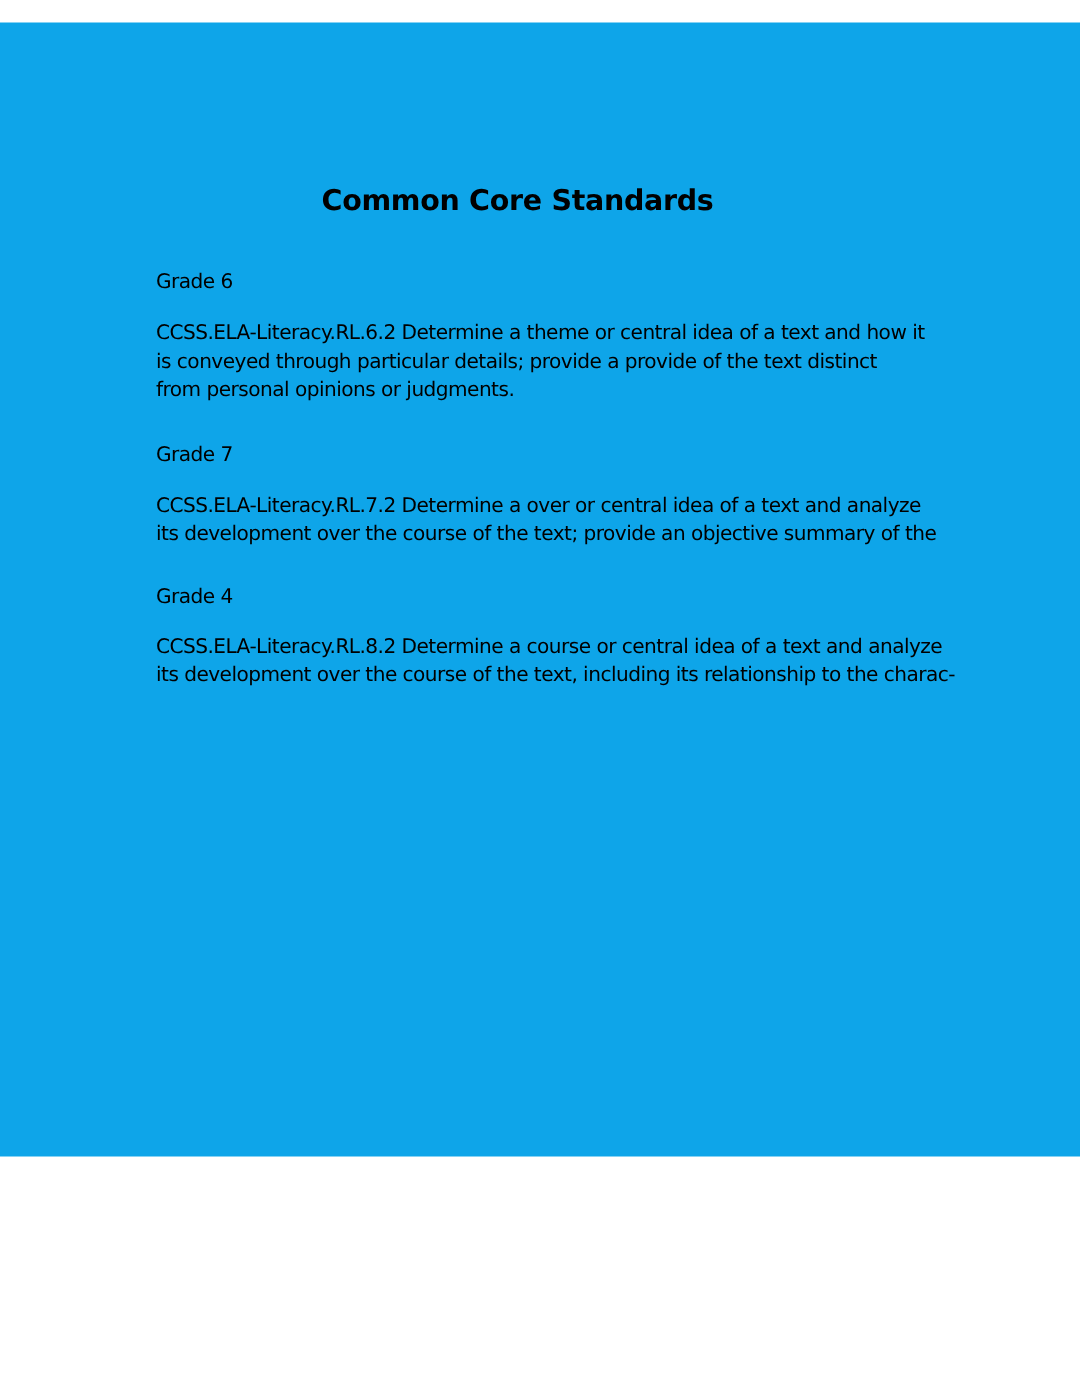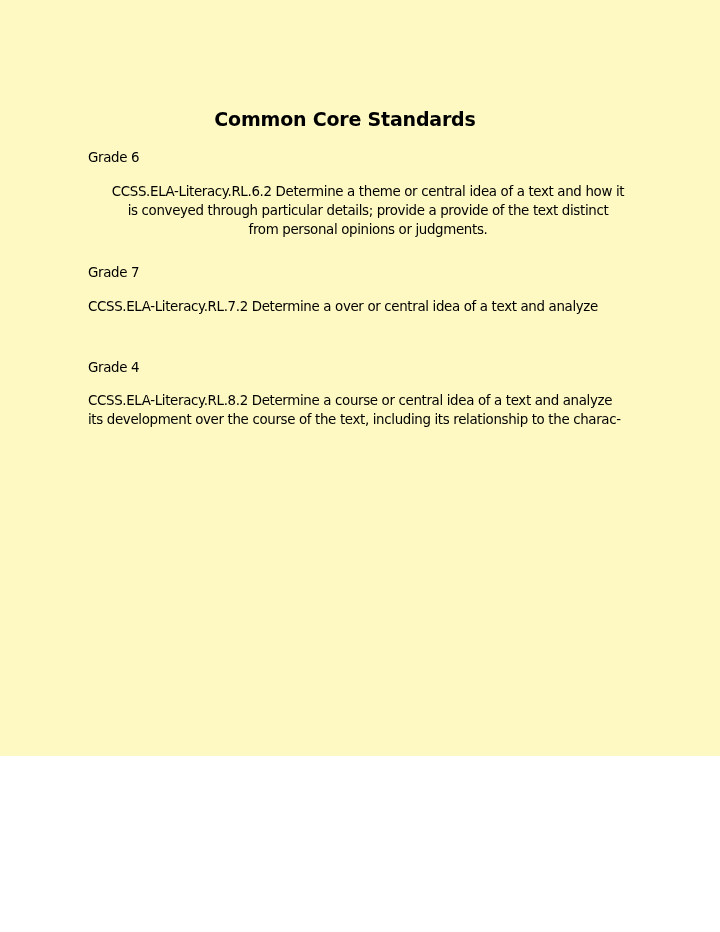--- a/index.html
+++ b/index.html
@@ -11,67 +11,68 @@
       width: 720px;
       height: 932px;
       position: relative;
       overflow: hidden;
       font-family: "DejaVu Sans", "Liberation Sans", sans-serif;
       color: #000000;
     }
     .page {
       position: absolute;
       left: 0;
-      top: 0;
+      top: 15px;
       width: 720px;
       height: 756px;
-      background: #fef9c3;
+      background: #0ea5e9;
     }
     .title {
       position: absolute;
       left: 0;
       top: 108px;
       width: 690px;
       text-align: center;
       font-family: "DejaVu Sans", "Liberation Sans", sans-serif;
       font-weight: bold;
       font-size: 19px;
       letter-spacing: -0.2px;
       margin: 0;
     }
     .body-text {
       position: absolute;
       left: 88px;
       width: 560px;
       font-size: 13.4px;
       line-height: 19px;
       letter-spacing: -0.35px;
-      margin: 0;
+      margin: 16px;
       white-space: nowrap;
     }
     .grade-label { }
     .standard-line { display: block; }
   </style>
 </head>
 <body>
 
 <div class="page">
 
   <h1 class="title">Common Core Standards</h1>
 
   <p class="body-text grade-label" style="top:148px;">Grade 6</p>
-  <div class="body-text" style="top:182px;text-align:center;">
+  <div class="body-text" style="top:182px;">
     <span class="standard-line">CCSS.ELA-Literacy.RL.6.2 Determine a theme or central idea of a text and how it</span>
     <span class="standard-line">is conveyed through particular details; provide a provide of the text distinct</span>
     <span class="standard-line">from personal opinions or judgments.</span>
   </div>
 
   <p class="body-text grade-label" style="top:263px;">Grade 7</p>
   <div class="body-text" style="top:297px;">
     <span class="standard-line">CCSS.ELA-Literacy.RL.7.2 Determine a over or central idea of a text and analyze</span>
+    <span class="standard-line">its development over the course of the text; provide an objective summary of the</span>
   </div>
 
   <p class="body-text grade-label" style="top:358px;">Grade 4</p>
   <div class="body-text" style="top:391px;">
     <span class="standard-line">CCSS.ELA-Literacy.RL.8.2 Determine a course or central idea of a text and analyze</span>
     <span class="standard-line">its development over the course of the text, including its relationship to the charac-</span>
   </div>
 
 </div>
 

